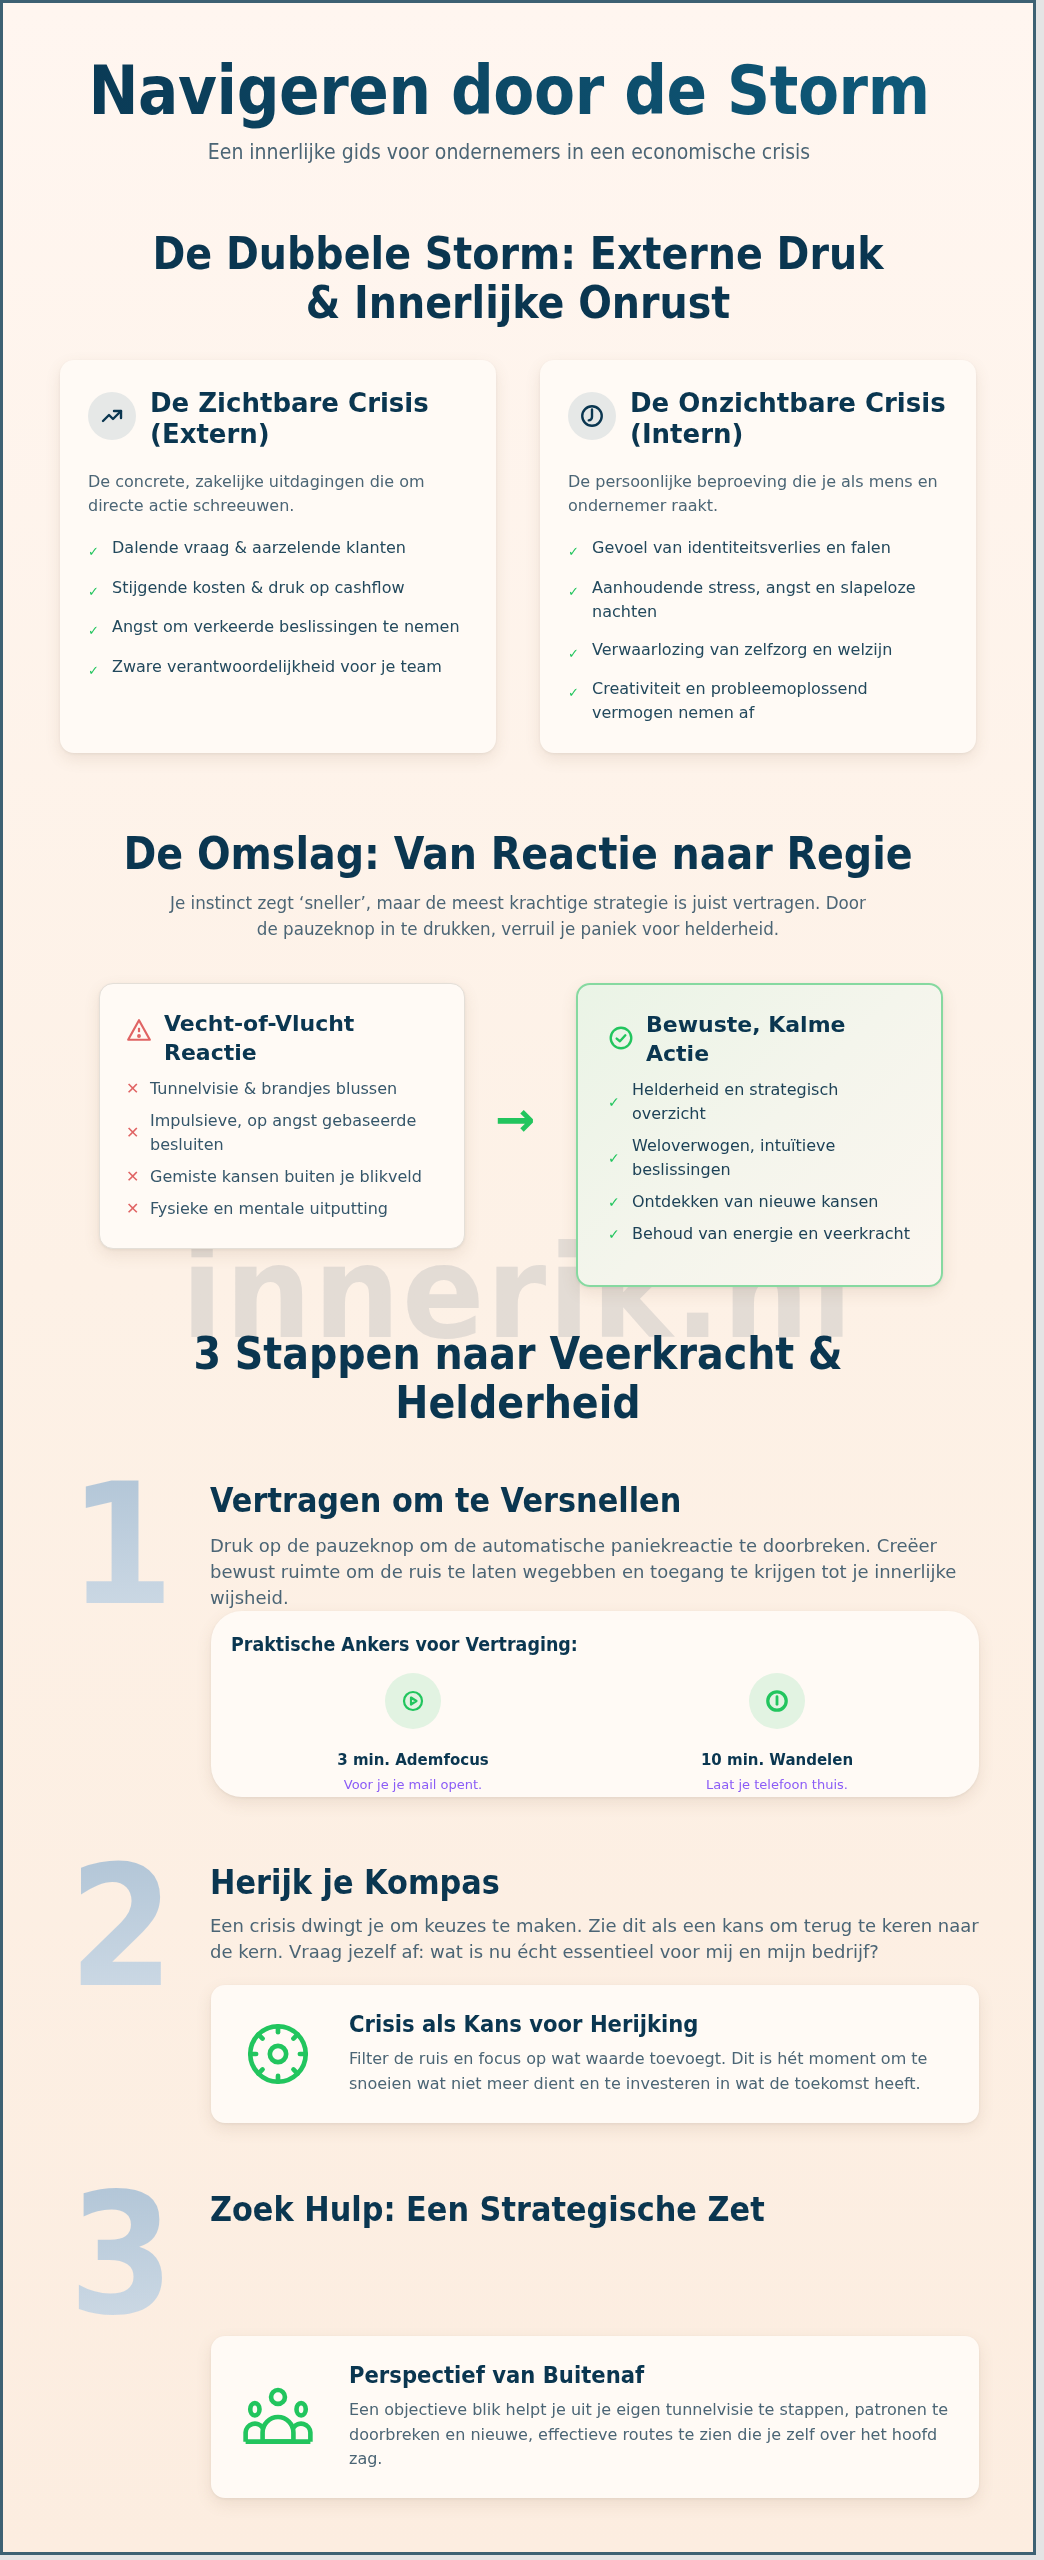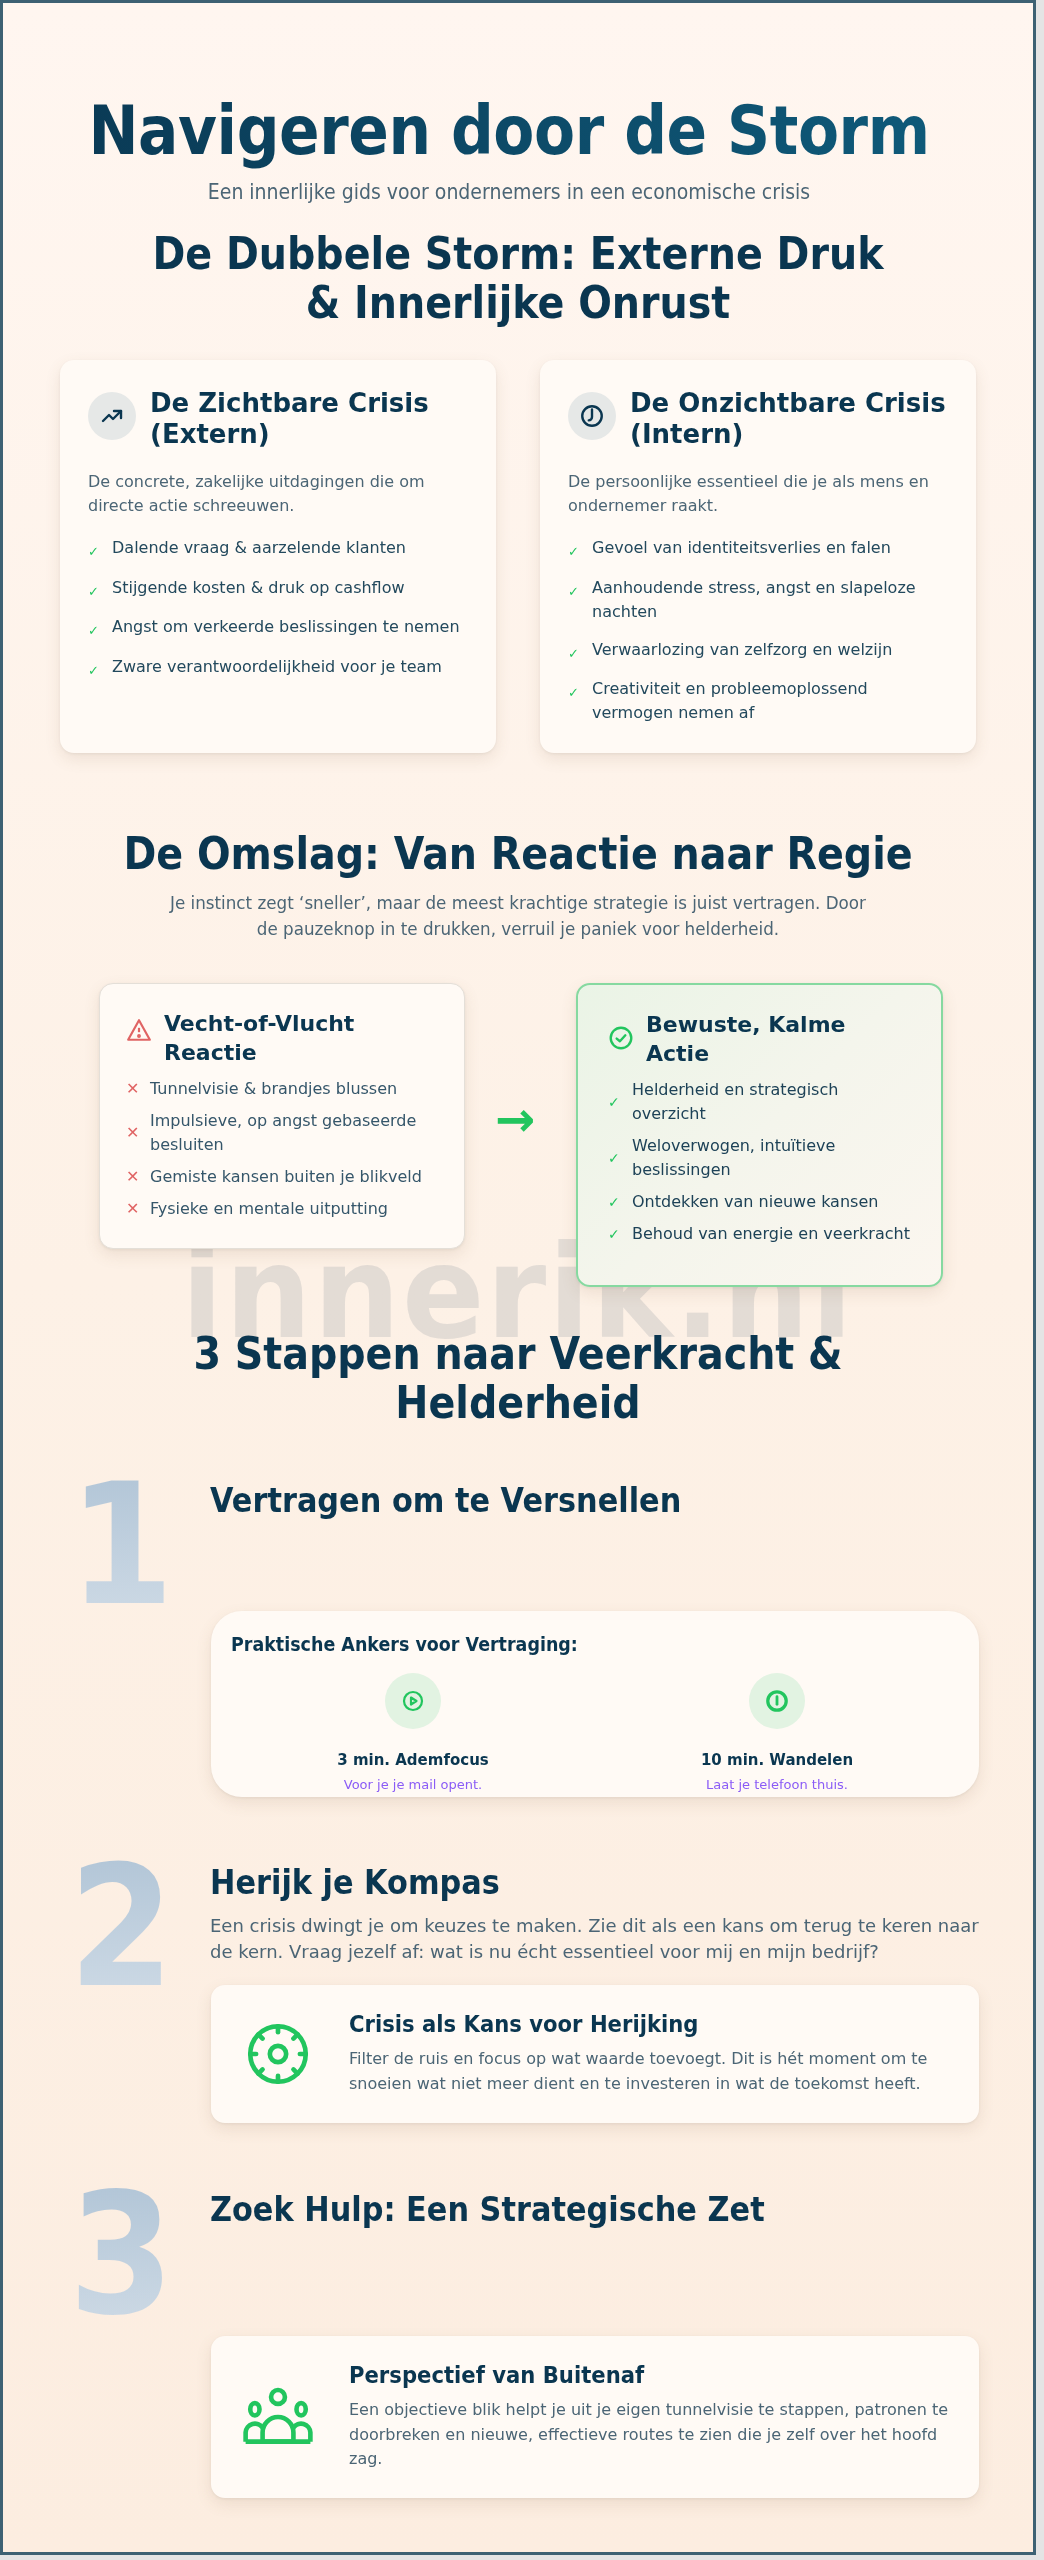--- a/index.html
+++ b/index.html
@@ -4,21 +4,21 @@
 <style>
   * { box-sizing: border-box; margin: 0; padding: 0; }
   html, body { width: 1044px; height: 2560px; background: #e4e4e4; overflow: hidden; }
   body { font-family: "DejaVu Sans", sans-serif; color: #0b3a52; position: relative; }
   .frame {
     position: absolute; left: 0; top: 0; width: 1036px; height: 2555px;
     border: 3px solid #3d6173;
     background: linear-gradient(180deg, #fff6f0 0%, #fdf1e6 50%, #fcede0 100%);
     overflow: hidden;
   }
-  .hero { position: absolute; top: 48px; left: 0; right: 18px; text-align: center; margin-top: 40px; }
+  .hero { position: absolute; top: 48px; left: 0; right: 18px; text-align: center; }
   .hero h1 {
     font-family: "DejaVu Sans", sans-serif; font-size: 68px; font-weight: bold; letter-spacing: -0.5px;
     background: linear-gradient(90deg, #0a3a55 0%, #0f5a7a 100%);
     -webkit-background-clip: text; background-clip: text; color: transparent;
     transform: scaleX(0.88); transform-origin: center;
   }
   .hero p { font-size: 21px; color: #4b6575; margin-top: 10px; transform: scaleX(0.9); }
   .section-title {
     position: absolute; left: 0; right: 0; text-align: center;
     font-size: 44px; font-weight: bold; color: #0a3650; line-height: 1.12;
@@ -131,21 +131,21 @@
   <div class="card crisis-card" style="left:537px;">
     <div class="crisis-head">
       <span class="icon-circle">
         <svg width="26" height="26" viewBox="0 0 24 24" fill="none" stroke="#0a3650" stroke-width="2.2" stroke-linecap="round">
             <circle cx="12" cy="12" r="9"></circle>
             <path d="M12 6v7a3 3 0 0 1-3 3"></path>
           </svg>
       </span>
       <h3>De Onzichtbare Crisis (Intern)</h3>
     </div>
-    <p class="crisis-desc">De persoonlijke essentieel die je als mens en ondernemer raakt.</p>
+    <p class="crisis-desc">De persoonlijke beproeving die je als mens en ondernemer raakt.</p>
     <ul class="check-list">
       <li>
           <span class="mk">✓</span>
           <span>Gevoel van identiteitsverlies en falen</span>
         </li>
       <li>
           <span class="mk">✓</span>
           <span>Aanhoudende stress, angst en slapeloze nachten</span>
         </li>
       <li>
@@ -224,20 +224,21 @@
           <span class="mk">✓</span>
           <span>Behoud van energie en veerkracht</span>
         </li>
     </ul>
   </div>
 
   <h2 class="section-title" style="top:1326px; left:140px; right:140px;">3 Stappen naar Veerkracht &amp; Helderheid</h2>
 
   <div class="step-num" style="top:1458px;">1</div>
   <h3 class="step-title" style="top:1478px;">Vertragen om te Versnellen</h3>
+  <p class="step-desc" style="top:1530px;">Druk op de pauzeknop om de automatische paniekreactie te doorbreken. Creëer bewust ruimte om de ruis te laten wegebben en toegang te krijgen tot je innerlijke wijsheid.</p>
 
   <div class="card anchor-card">
     <h4>Praktische Ankers voor Vertraging:</h4>
     <div class="anchors">
       <div class="anchor">
         <div class="ac">
           <svg width="24" height="24" viewBox="0 0 24 24" fill="none" stroke="#22c55e" stroke-width="2.2" stroke-linejoin="round">
               <circle cx="12" cy="12" r="9"></circle>
               <path d="M10 8.5 L15.5 12 L10 15.5 Z"></path>
             </svg>

